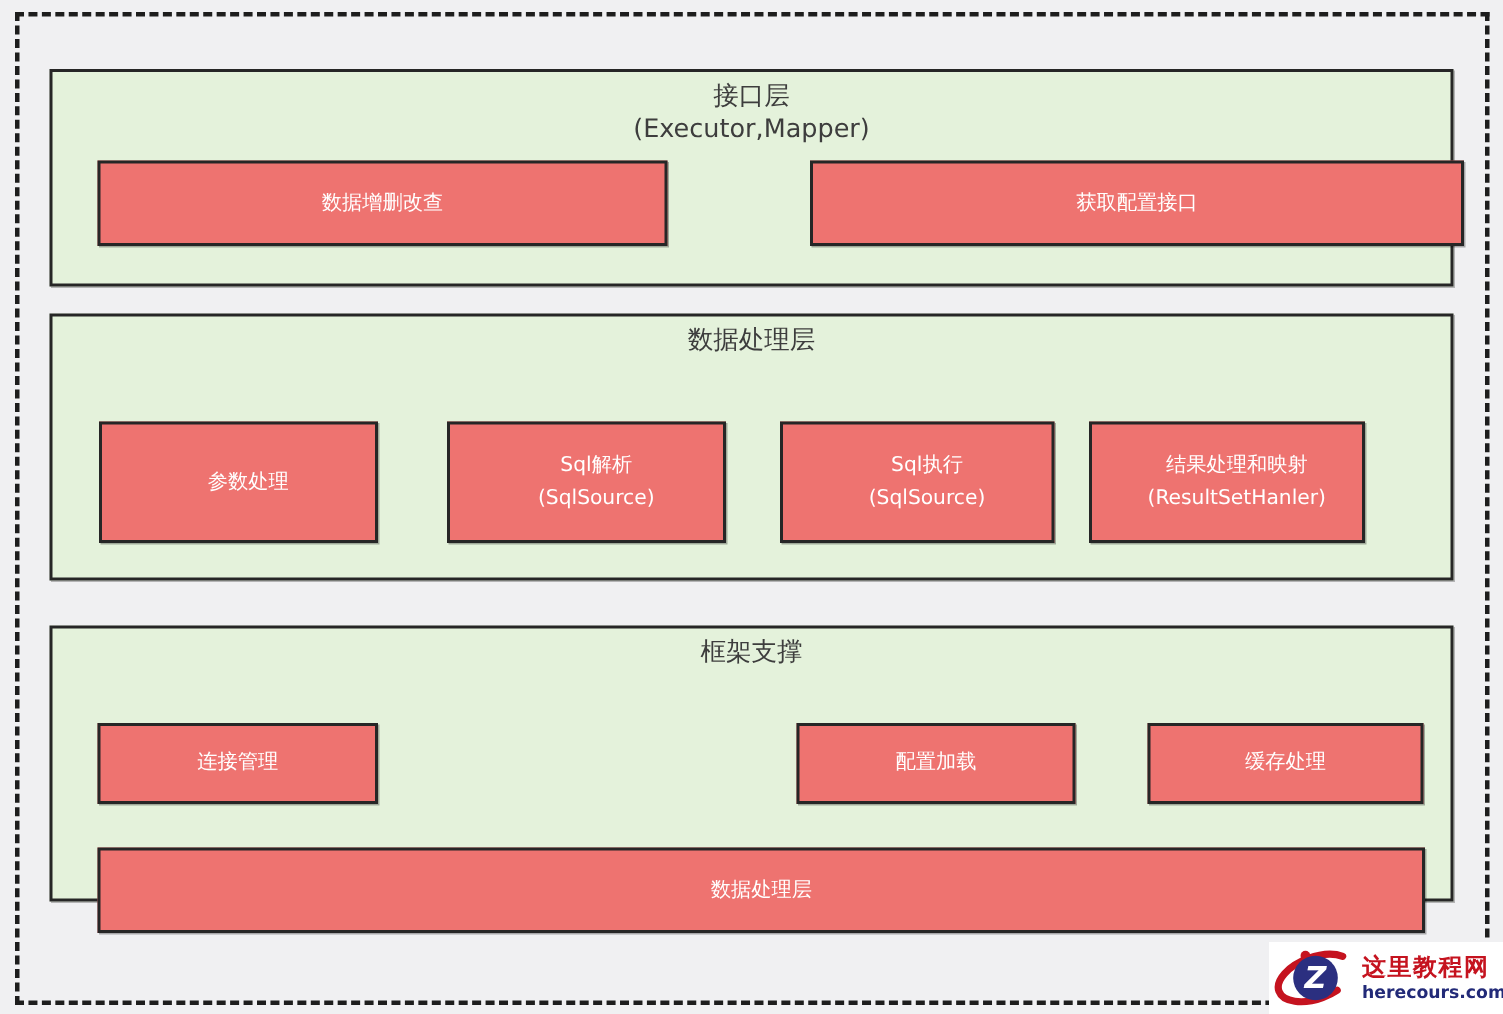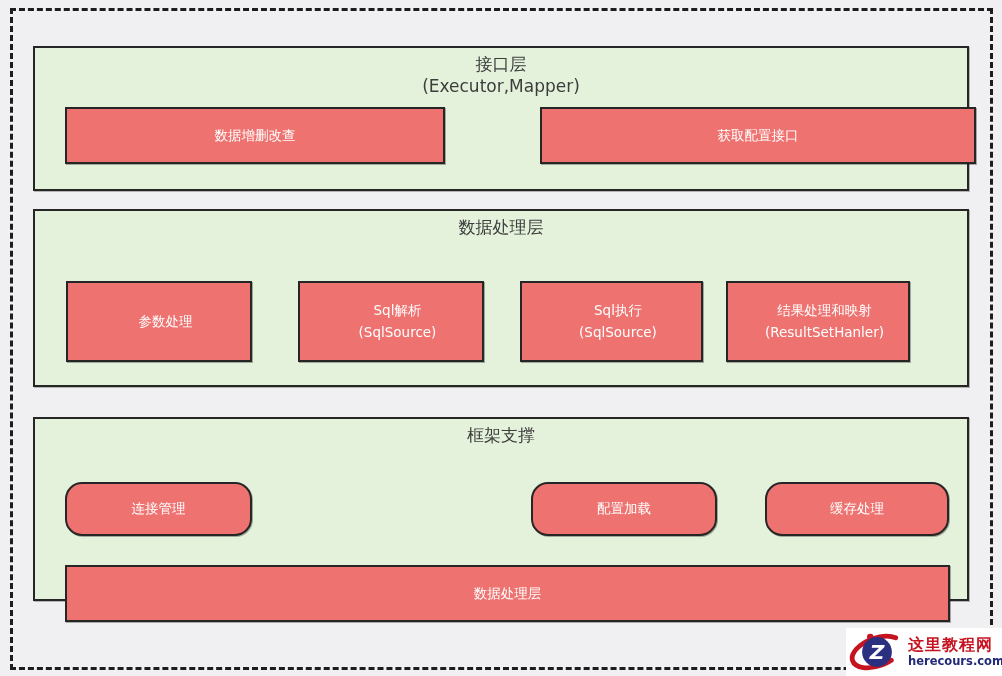--- a/index.html
+++ b/index.html
@@ -36,21 +36,21 @@
   
   .l1-b1 { left:30px;  top:59px; width:380px; height:57px; }
   .l1-b2 { left:505px; top:59px; width:436px; height:57px; }
   
   .l2-b  { top:70px; height:81px;padding-left:13px; }
   .l2-b1 { left:31px;  width:186px; }
   .l2-b2 { left:263px; width:186px; }
   .l2-b3 { left:485px; width:183px; }
   .l2-b4 { left:691px; width:184px; }
   
-  .l3-b  { top:63px; height:54px;border-radius:17px; }
+  .l3-b  { top:63px; height:54px; }
   .l3-b1 { left:30px;  width:187px; }
   .l3-b2 { left:264px; width:185px; }
   .l3-b3 { left:496px; width:186px;text-align:right; }
   .l3-b4 { left:730px; width:184px;text-align:right; }
   .l3-wide { left:30px; top:146px; width:885px; height:57px; }
 
   
   .logo {
     position:absolute; right:0; bottom:0; width:156px; height:48px;
     background:#ffffff; display:flex; align-items:center; gap:2px;

